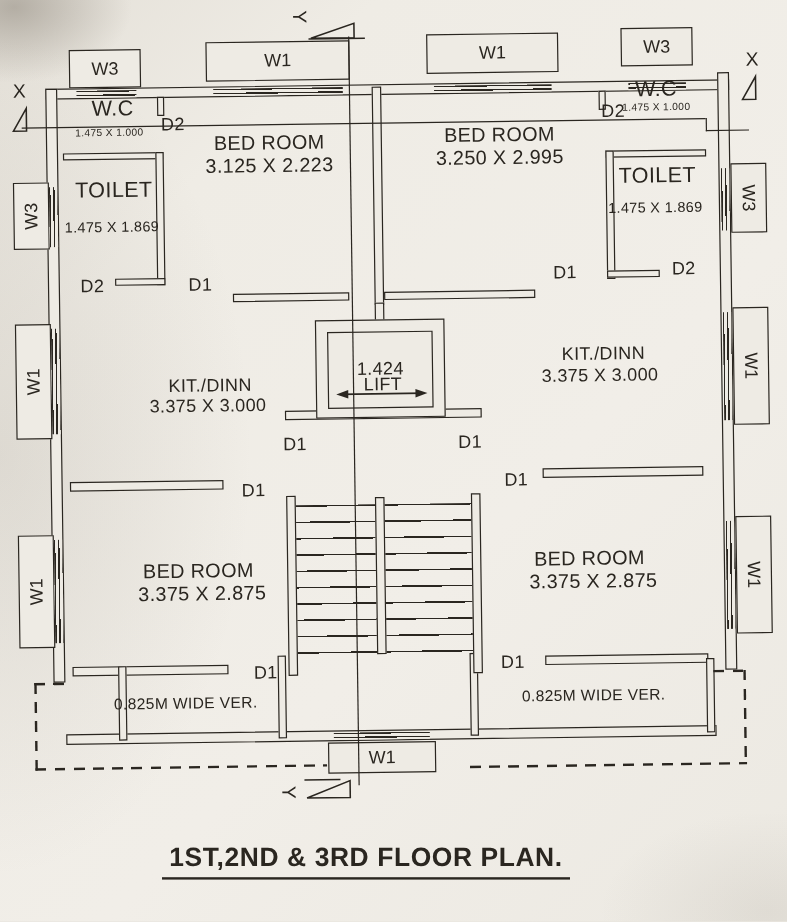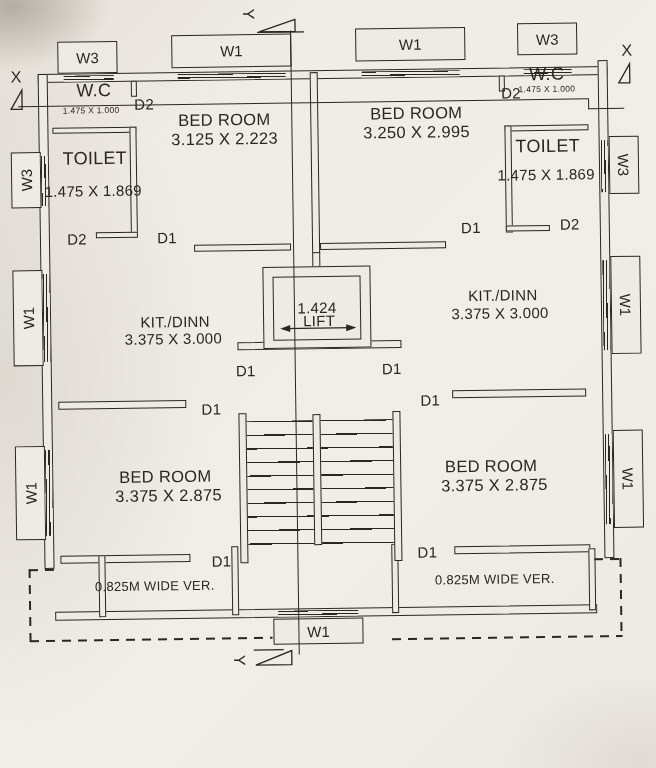--- a/index.html
+++ b/index.html
@@ -33,21 +33,21 @@
     background:repeating-linear-gradient(180deg, var(--ink) 0 9px, transparent 9px 16px); }
   .hatch-h { position:absolute; background:var(--paper);
     background-image:repeating-linear-gradient(180deg, var(--ink) 0 1.2px, transparent 1.2px 3.4px); }
   .hatch-v { position:absolute; background:var(--paper);
     background-image:repeating-linear-gradient(90deg, var(--ink) 0 1.2px, transparent 1.2px 3.4px); }
   .treads { position:absolute;
     background-image:repeating-linear-gradient(180deg, var(--ink) 0 1.3px, transparent 1.3px 13.6px); }
   .lbl { position:absolute; white-space:nowrap; transform:translateX(-50%);
          color:var(--ink); letter-spacing:.3px; line-height:1; z-index:6; }
   .s8  { font-size:8.5px; }
-  .s9  { font-size:15px; }
+  .s9  { font-size:12px; }
   .s13 { font-size:13px; }
   .s15 { font-size:15px; }
   .s16 { font-size:16.5px; }
   .s17 { font-size:18px; }
   .wlabel { position:absolute; inset:0; display:flex; align-items:center; justify-content:center;
             font-size:15px; color:var(--ink); }
   .rotL .wlabel { transform:rotate(-90deg); }
   .rotR .wlabel { transform:rotate(90deg); }
   .marker { position:absolute; font-size:16px; color:var(--ink); z-index:7; }
   .rot90 { transform:rotate(90deg); }
@@ -224,14 +224,15 @@
     <div class="lbl s15" style="left:473px;top:222px;">D1</div>
     <div class="lbl s15" style="left:246px;top:362px;">D1</div>
     <div class="lbl s15" style="left:392px;top:362px;">D1</div>
     <div class="lbl s15" style="left:211px;top:400px;">D1</div>
     <div class="lbl s15" style="left:430px;top:394px;">D1</div>
     <div class="lbl s15" style="left:219px;top:552px;">D1</div>
     <div class="lbl s15" style="left:425px;top:546px;">D1</div>
   </div>
 
   <div class="titleblock">
+    <span class="title">1ST,2ND &amp; 3RD FLOOR PLAN.</span>
   </div>
 </div>
 
 </body></html>

